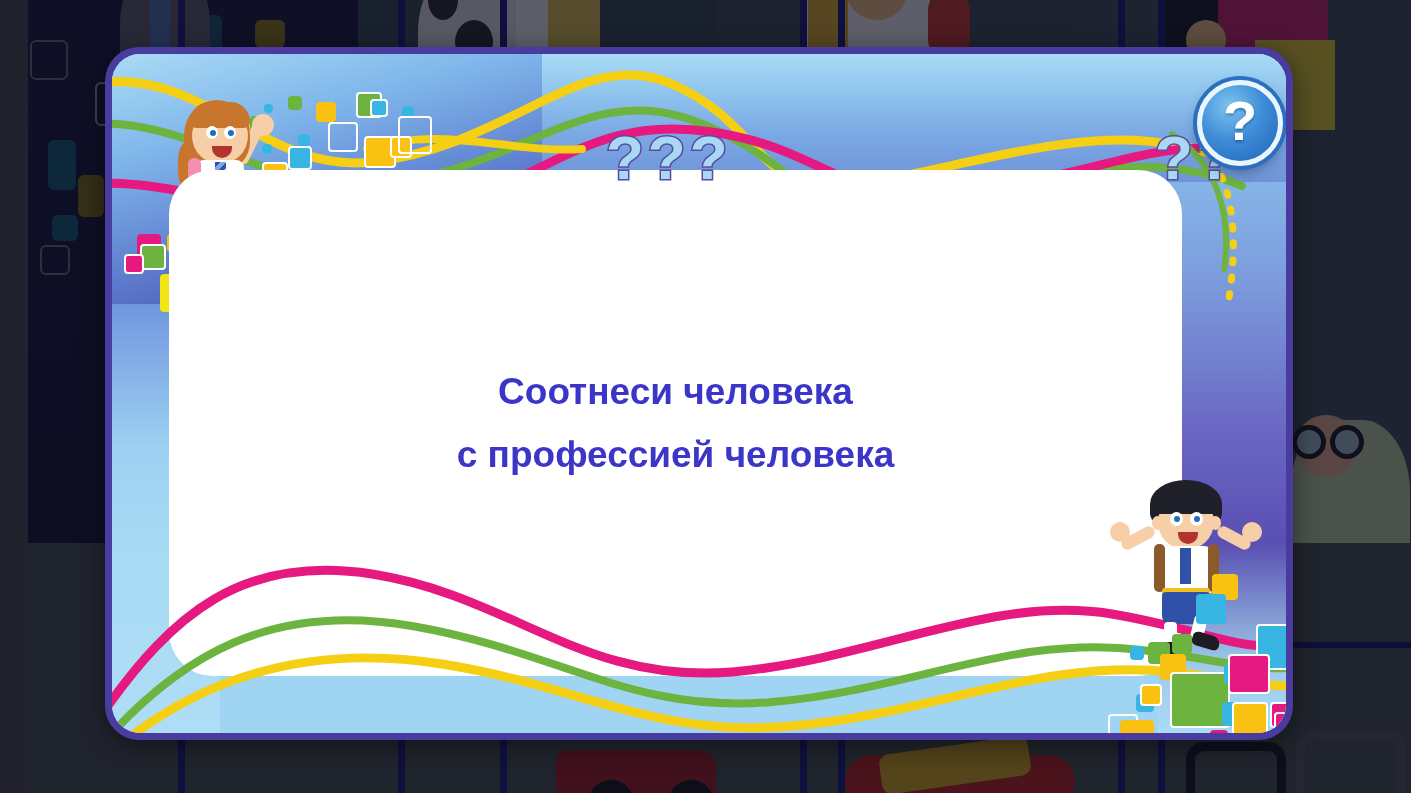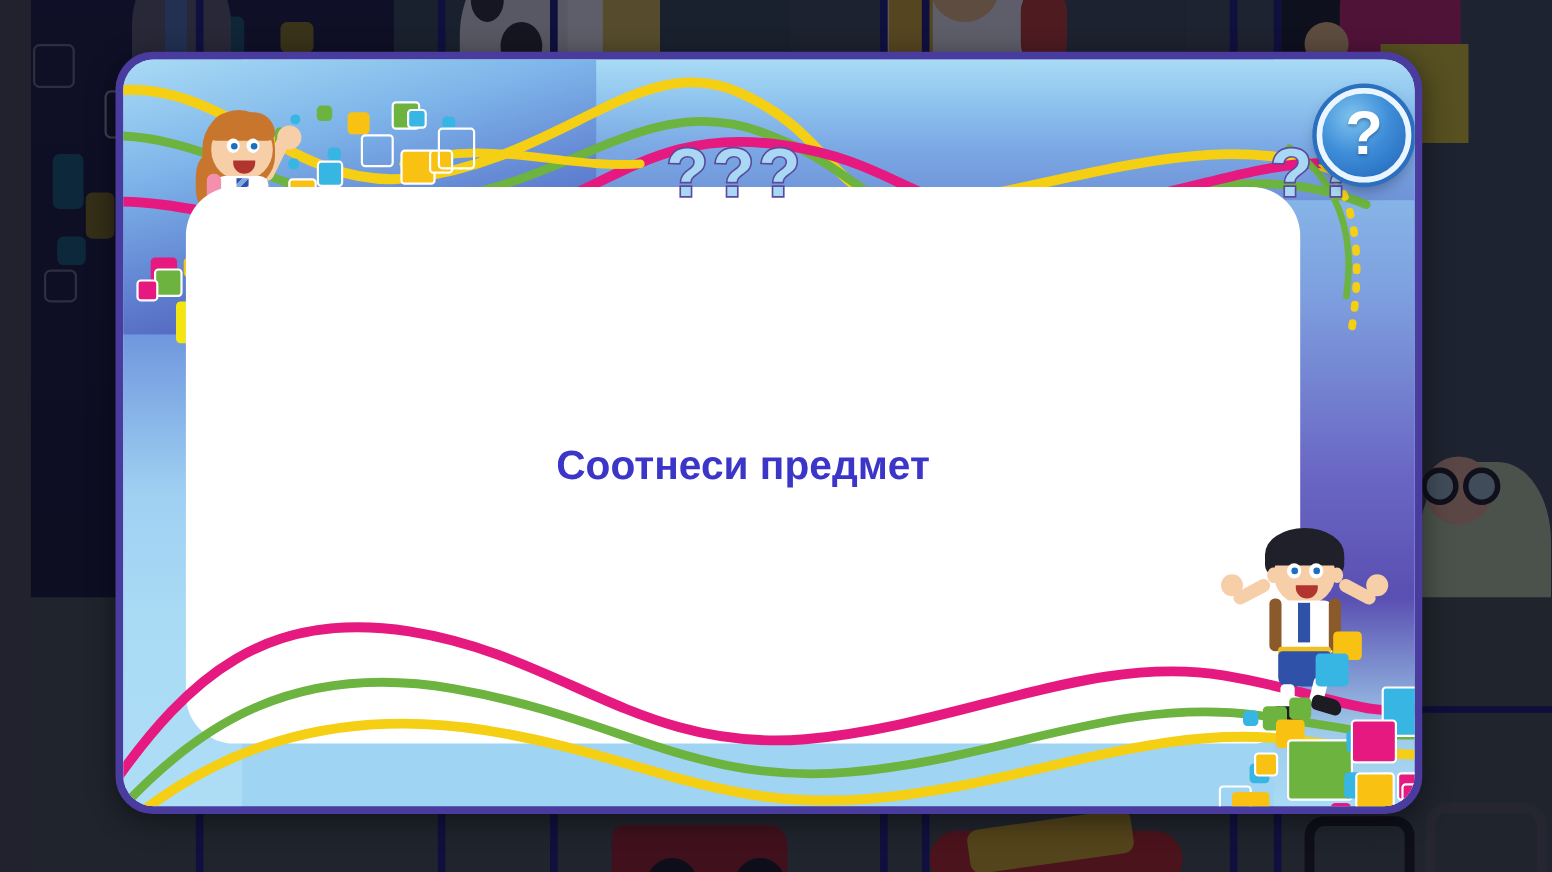--- a/index.html
+++ b/index.html
@@ -376,21 +376,22 @@
         <div class="leg" style="left:33px;top:148px;width:13px;height:30px;border-radius:4px;"></div>
         <div class="leg" style="left:55px;top:148px;width:13px;height:30px;border-radius:4px;"></div>
 
         <div class="shoe" style="left:24px;top:172px;width:28px;height:14px;"></div>
         <div class="shoe" style="left:52px;top:172px;width:28px;height:14px;"></div>
       </div>
 
       <div class="white-panel"></div>
 
       <div class="body-text">
-        <div class="line">Соотнеси предмет</div>
+        <div class="line">Соотнеси человека</div>
+        <div class="line">с профессией человека</div>
       </div>
 
       <div class="kid" style="left:1012px;top:420px;width:130px;height:190px;z-index:8;">
 
         <div class="arm" style="left:-4px;top:58px;width:36px;height:12px;transform:rotate(-28deg);border-radius:6px;"></div>
         <div class="arm" style="left:92px;top:58px;width:36px;height:12px;transform:rotate(28deg);border-radius:6px;"></div>
         <div class="arm" style="left:-14px;top:48px;width:20px;height:20px;border-radius:50%;"></div>
         <div class="arm" style="left:118px;top:48px;width:20px;height:20px;border-radius:50%;"></div>
 
         <div style="position:absolute;left:26px;top:6px;width:72px;height:48px;background:#20202a;border-radius:50% 50% 30% 30%;"></div>

